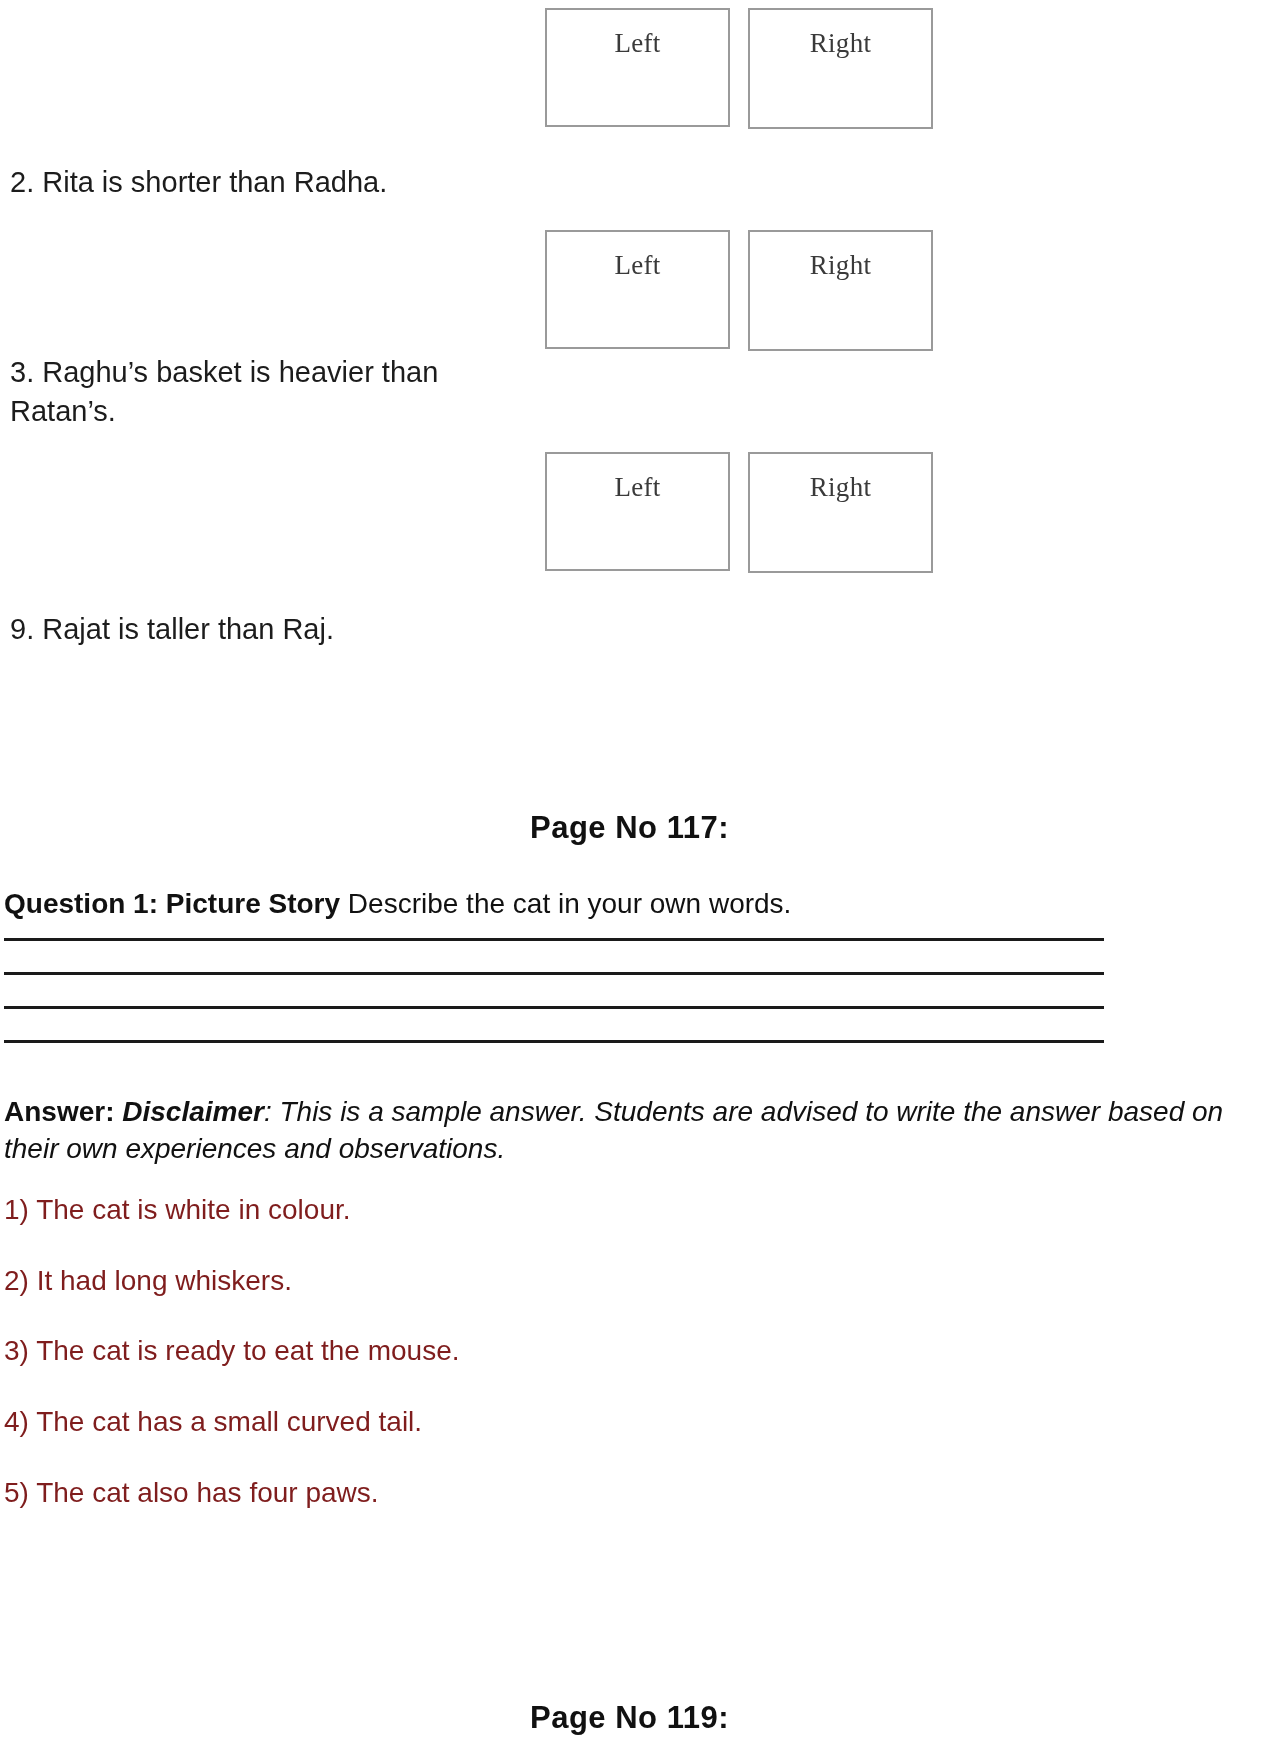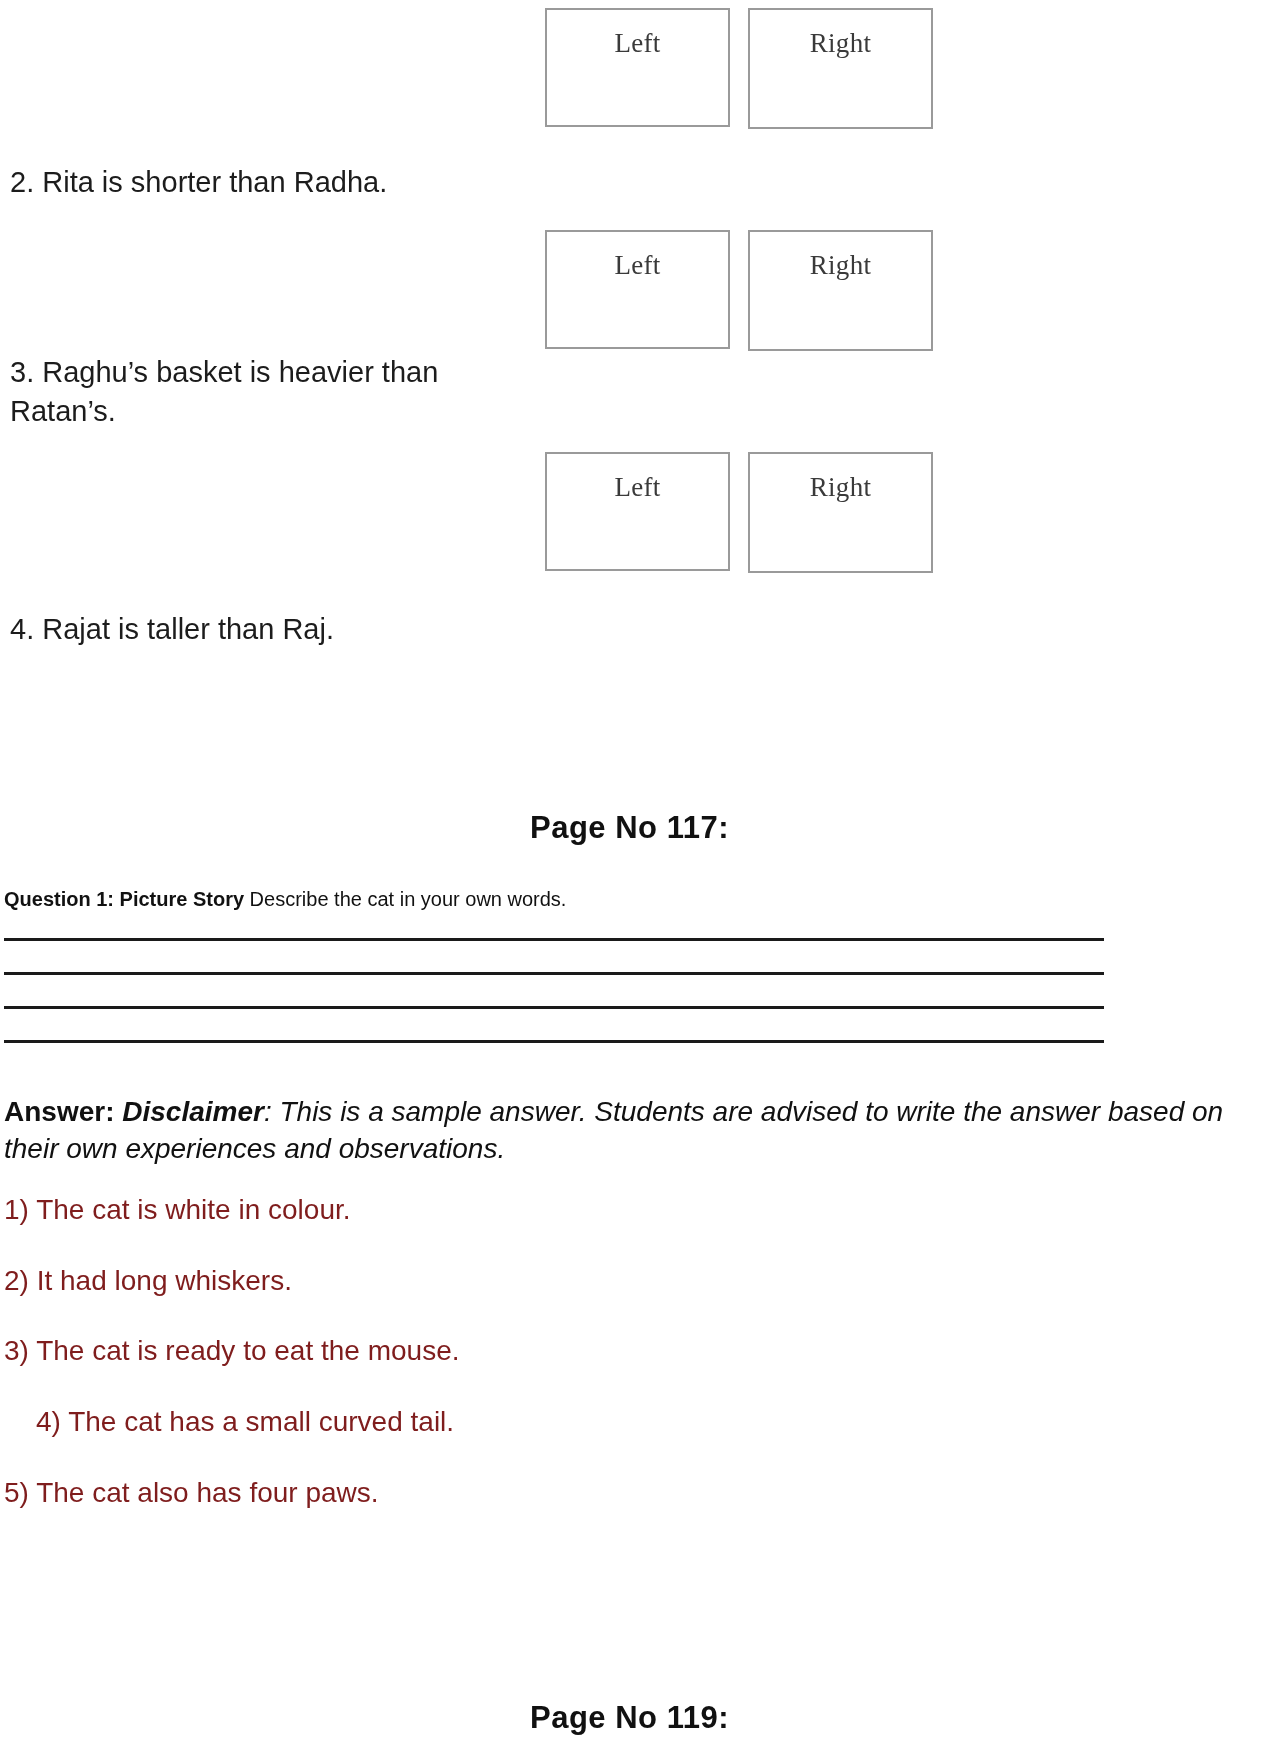--- a/index.html
+++ b/index.html
@@ -100,21 +100,21 @@
     padding-left: 47px;
   }
   .ph-117 { top: 810px; }
   .ph-119 { top: 1700px; }
 
   
   .question {
     position: absolute;
     left: 4px;
     top: 888px;
-    font-size: 20px;
+    font-size: 28px;
     color: #111;
     width: 1180px;
   }
   .question b { font-weight: bold; }
 
   
   .rules {
     position: absolute;
     left: 4px;
     top: 938px;
@@ -130,21 +130,21 @@
   
   .ans-item {
     position: absolute;
     left: 4px;
     font-size: 28px;
     color: #7f1d1d;
   }
   .ai-1 { top: 1194px; }
   .ai-2 { top: 1265px; }
   .ai-3 { top: 1335px; }
-  .ai-4 { top: 1406px; margin-left: 32px; }
+  .ai-4 { top: 1406px; }
   .ai-5 { top: 1477px; }
 </style>
 </head>
 <body>
 
 <div class="page">
 
   <div class="lr-row row-1">
     <div class="lr-box box-left">
       <span class="lr-label">Left</span>
@@ -169,21 +169,21 @@
 
   <div class="lr-row row-3">
     <div class="lr-box box-left">
       <span class="lr-label">Left</span>
     </div>
     <div class="lr-box box-right">
       <span class="lr-label">Right</span>
     </div>
   </div>
 
-  <div class="stmt stmt-4">4. Rajat is taller than Raj.</div>
+  <div class="stmt stmt-4">9. Rajat is taller than Raj.</div>
 
 
   <div class="page-heading ph-117">Page No 117:</div>
 
   <div class="question"><b>Question 1: Picture Story</b><span> Describe the cat in your own words.</span></div>
 
   <div class="rules">
     <div class="rule-line"></div>
     <div class="rule-line"></div>
     <div class="rule-line"></div>

